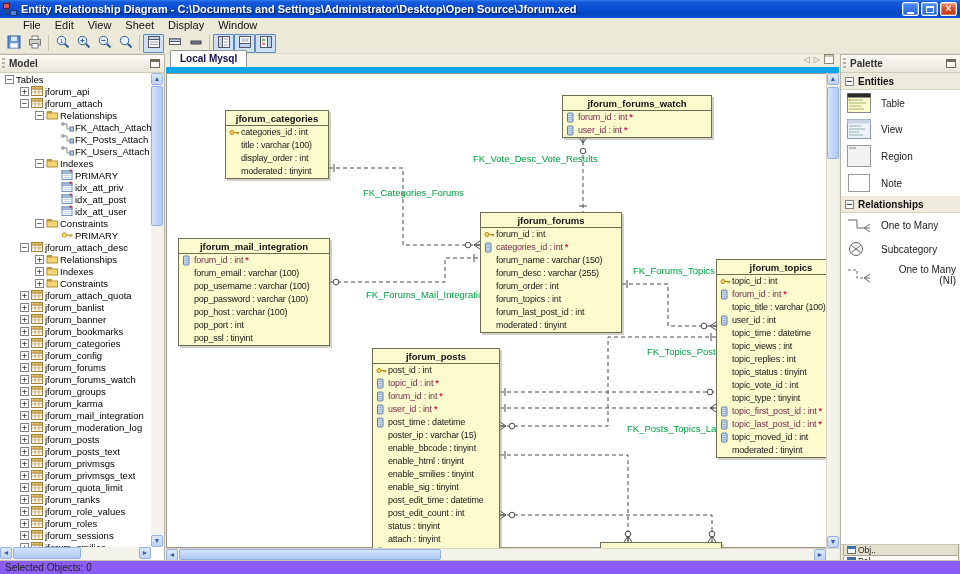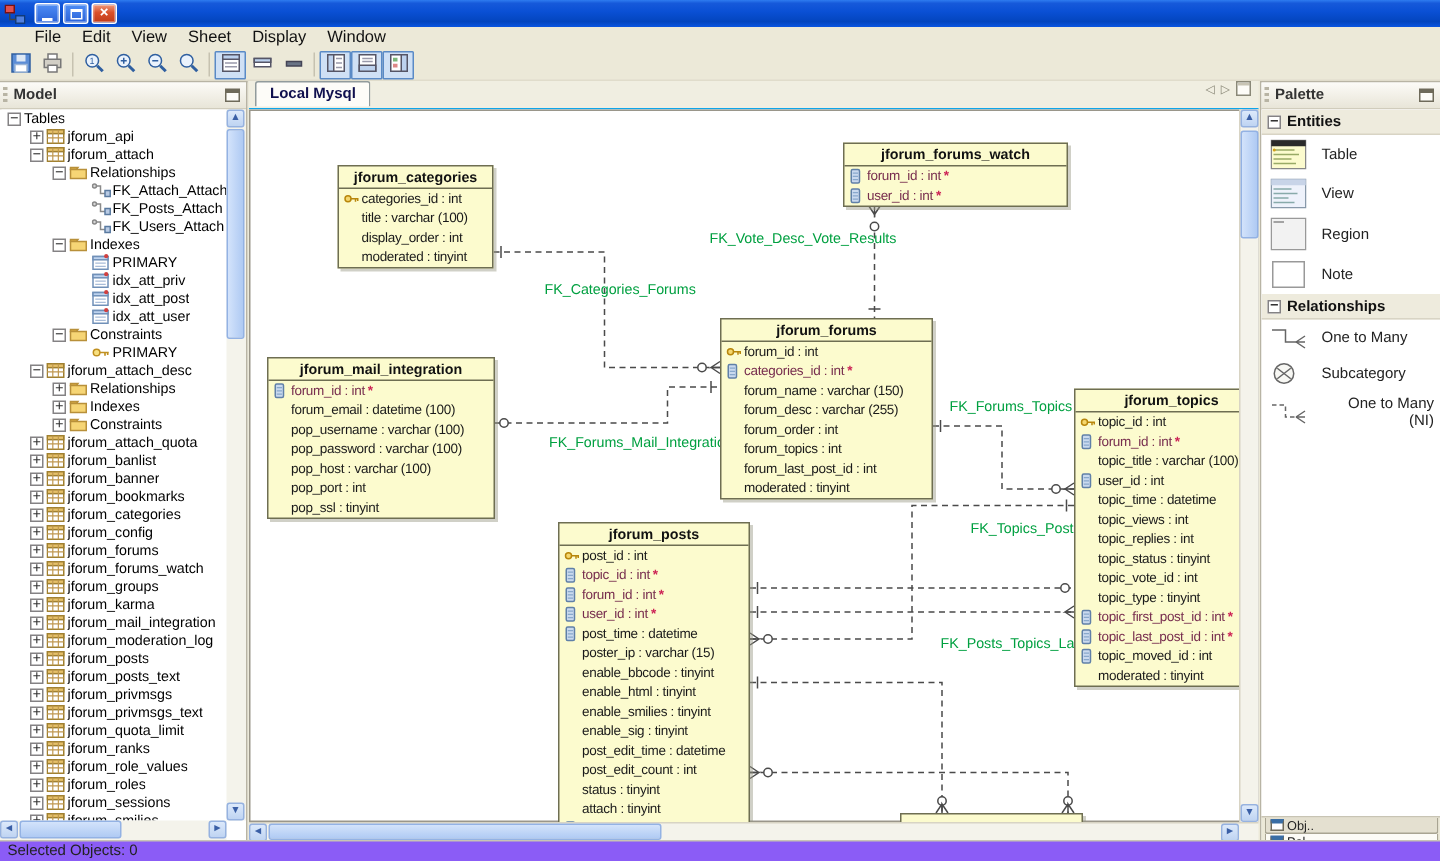--- a/index.html
+++ b/index.html
@@ -54,21 +54,21 @@
   
   .sb { position:absolute; background:#F4F3EB; }
   .sb-arrow { position:absolute; width:12px; height:12px; background:linear-gradient(#DCE9FB,#BFD4F2);
     border:1px solid #96B2E0; border-radius:2px; color:#3A5FA6; font-size:7px; line-height:10px; text-align:center; }
   .sb-thumb { position:absolute; background:linear-gradient(90deg,#D3E3FB,#AFCAF3); border:1px solid #93B2E4; border-radius:2px; }
   .sb-thumb.h { background:linear-gradient(180deg,#D3E3FB,#AFCAF3); }
 
   
   #center { position:absolute; left:166px; top:54px; width:673px; height:506px; }
   #tabrow { position:absolute; left:0; top:0; width:673px; height:19px; background:#F0EEE1;
-    border-bottom:1px solid #0ea5e9; display:flex; align-items:flex-start; }
+    border-bottom:6px solid #0ea5e9; display:flex; align-items:flex-end; }
   #doc-tab { margin-left:4px; height:17px; padding:0 9px; background:#FDFCF8; border:1px solid #919B9C; border-bottom:none;
     border-radius:2px 2px 0 0; font-weight:bold; font-size:10px; color:#10104E; line-height:16px; }
   #tab-nav { margin-left:auto; display:flex; align-items:center; gap:4px; padding:0 5px 3px 0; }
   .tab-arrow { color:#8A8878; font-size:8px; }
   .tab-list-icon { width:10px; height:10px; border:1px solid #8A8878; background:#FDFCF8;
     box-shadow:inset 0 2px 0 #C8C4B4; }
   #canvas { position:absolute; left:0; top:19px; width:673px; height:475px; background:#fff; border:1px solid #9A968A; }
   #sheet { position:absolute; left:4px; top:2px; width:656px; height:472px; overflow:hidden; }
   #rel-svg { position:absolute; left:0; top:0; }
 
@@ -111,20 +111,21 @@
 <body>
 
 <div id="win">
 
   <div id="titlebar">
     <svg id="app-icon" viewBox="0 0 14 13">
       <rect x="0.5" y="0.5" width="6" height="5" fill="#E05050" stroke="#7A1010"></rect>
       <rect x="7.5" y="7.5" width="6" height="5" fill="#5080E0" stroke="#103A7A"></rect>
       <path d="M3.5 5.5 V10 H7.5" stroke="#444" fill="none"></path>
     </svg>
+    <span id="title-text">Entity Relationship Diagram - C:\Documents and Settings\Administrator\Desktop\Open Source\Jforum.xed</span>
     <span class="tb-ctl">
         <span class="glyph-min"></span>
       </span>
     <span class="tb-ctl">
         <span class="glyph-rest"></span>
       </span>
     <span class="tb-ctl close">×</span>
   </div>
 
   <div id="menubar">
@@ -878,21 +879,21 @@
                 <svg width="9" height="11" viewBox="0 0 9 11">
                   <rect x="1.5" y="1" width="5.5" height="9" rx="1" fill="#C9D9EE" stroke="#6080A8"></rect>
                   <path d="M2.5 3.4 H6 M2.5 5.6 H6 M2.5 7.8 H6" stroke="#88A8CC" stroke-width="0.8"></path>
                 </svg>
               </span>
               <span class="f-label">forum_id : int</span>
               <span class="f-star">*</span>
             </div>
             <div class="entity-row">
               <span class="f-icon"></span>
-              <span class="f-label">forum_email : datetime (100)</span>
+              <span class="f-label">forum_email : varchar (100)</span>
             </div>
             <div class="entity-row">
               <span class="f-icon"></span>
               <span class="f-label">pop_username : varchar (100)</span>
             </div>
             <div class="entity-row">
               <span class="f-icon"></span>
               <span class="f-label">pop_password : varchar (100)</span>
             </div>
             <div class="entity-row">

